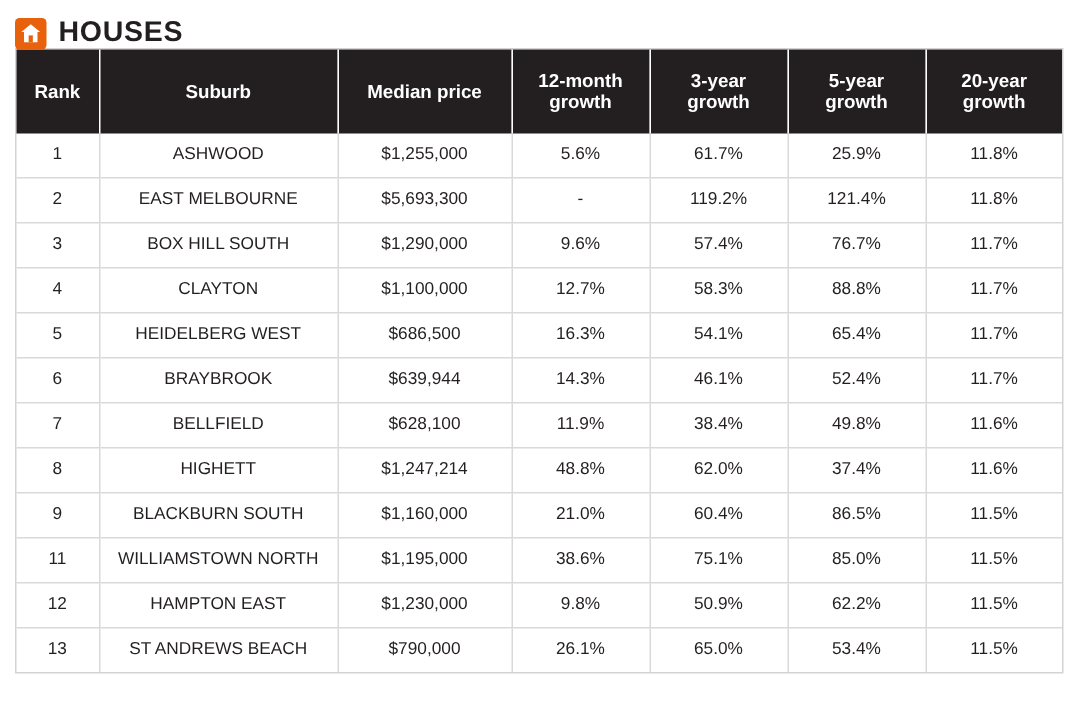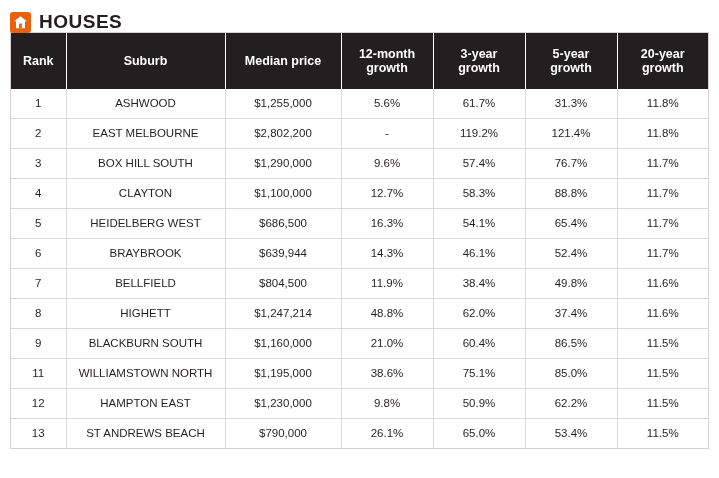--- a/index.html
+++ b/index.html
@@ -172,27 +172,27 @@
           </th>
         </tr>
       </thead>
       <tbody id="tbody">
           <tr>
             <td class="rank">1</td>
             <td>ASHWOOD</td>
             <td>$1,255,000</td>
             <td>5.6%</td>
             <td>61.7%</td>
-            <td>31.3%</td>
+            <td>25.9%</td>
             <td>11.8%</td>
           </tr>
           <tr>
             <td class="rank">2</td>
             <td>EAST MELBOURNE</td>
-            <td>$2,802,200</td>
+            <td>$5,693,300</td>
             <td>-</td>
             <td>119.2%</td>
             <td>121.4%</td>
             <td>11.8%</td>
           </tr>
           <tr>
             <td class="rank">3</td>
             <td>BOX HILL SOUTH</td>
             <td>$1,290,000</td>
             <td>9.6%</td>
@@ -223,21 +223,21 @@
             <td>BRAYBROOK</td>
             <td>$639,944</td>
             <td>14.3%</td>
             <td>46.1%</td>
             <td>52.4%</td>
             <td>11.7%</td>
           </tr>
           <tr>
             <td class="rank">7</td>
             <td>BELLFIELD</td>
-            <td>$804,500</td>
+            <td>$628,100</td>
             <td>11.9%</td>
             <td>38.4%</td>
             <td>49.8%</td>
             <td>11.6%</td>
           </tr>
           <tr>
             <td class="rank">8</td>
             <td>HIGHETT</td>
             <td>$1,247,214</td>
             <td>48.8%</td>

